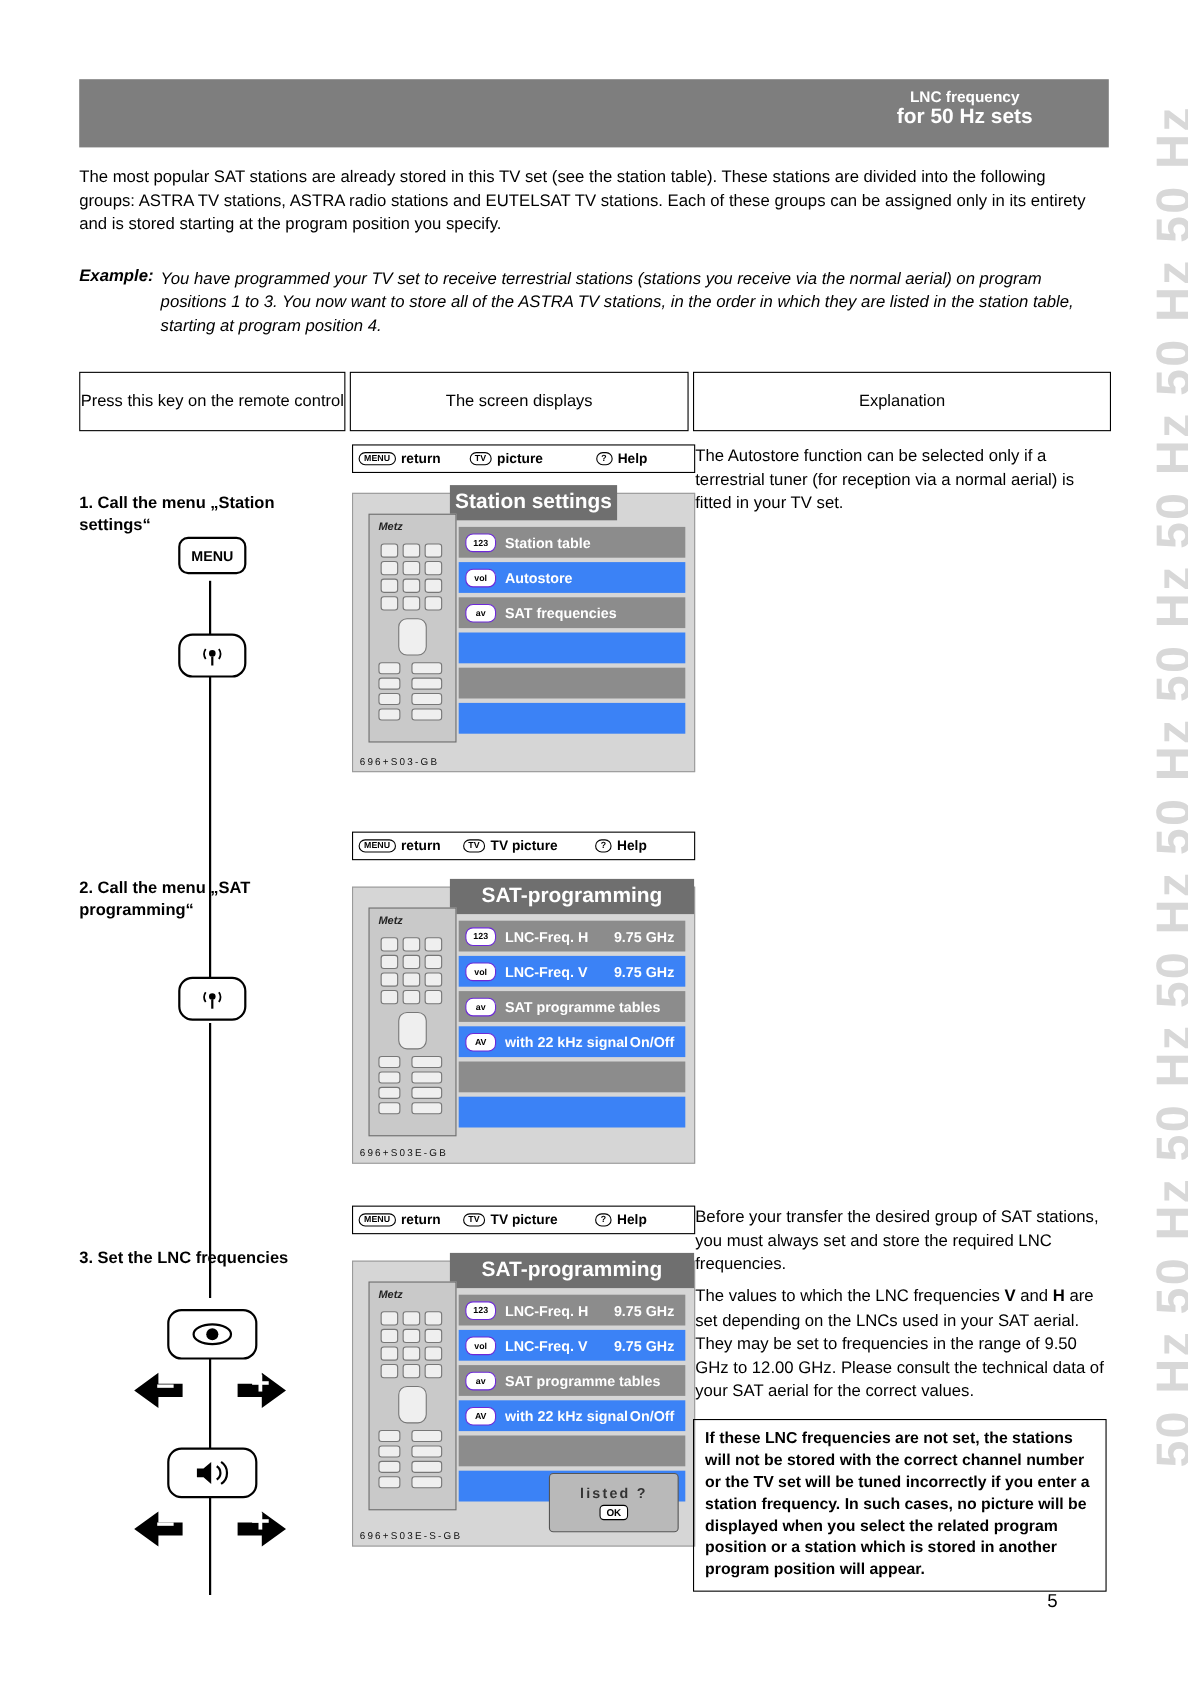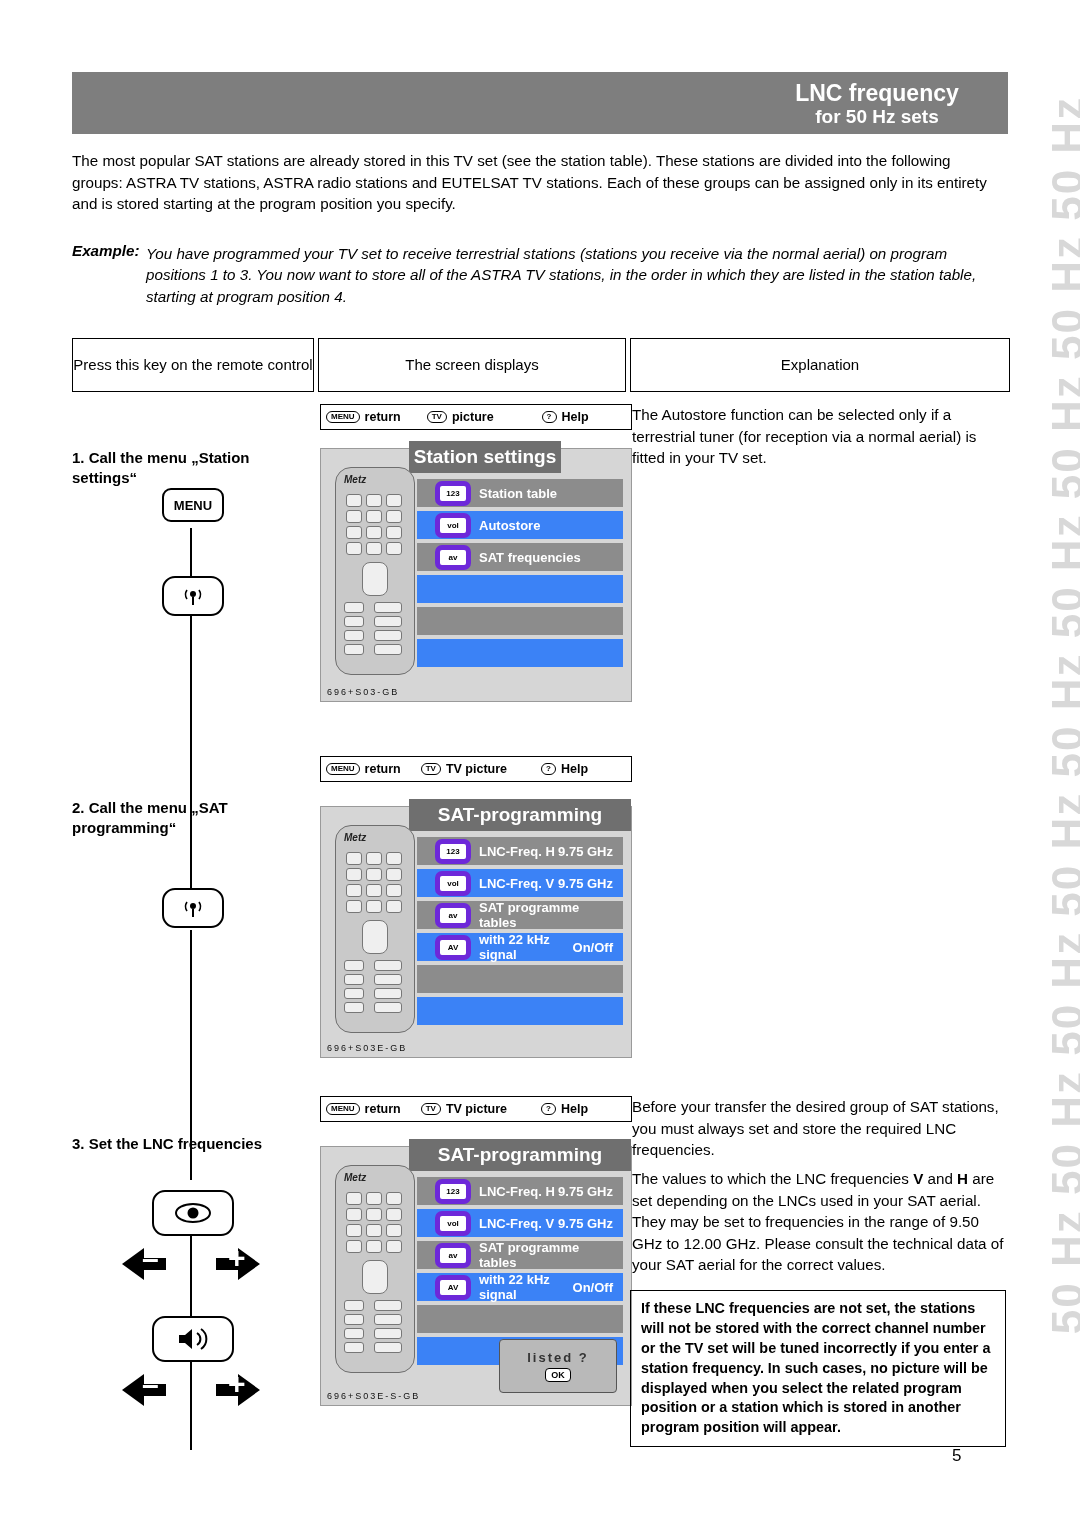--- a/index.html
+++ b/index.html
@@ -26,21 +26,21 @@
   }
   #header .title{
     position:absolute;left:0;top:0;width:700px;height:62px;
     display:flex;align-items:center;justify-content:center;
     color:#fff;font-size:37px;font-weight:bold;
   }
   #header .subbox{
     position:absolute;right:16px;top:4px;width:230px;height:56px;
     color:#fff;text-align:center;line-height:1.15;
   }
-  #header .subbox .l1{font-size:23px;font-weight:bold;margin-top:4px;}
+  #header .subbox .l1{font-size:14px;font-weight:bold;margin-top:4px;}
   #header .subbox .l2{font-size:19px;font-weight:bold;}
 
   
   #intro{
     position:absolute;left:72px;top:150px;width:930px;
     font-size:15.2px;line-height:1.42;
   }
   #example{
     position:absolute;left:72px;top:240px;width:930px;
     font-size:15.2px;line-height:1.42;font-style:italic;
@@ -95,32 +95,32 @@
   .screen .titlebar{
     position:absolute;background:#6f6f6f;color:#fff;font-weight:bold;
     font-size:19px;display:flex;align-items:center;justify-content:center;
   }
   .screen .row{
     position:absolute;background:#8c8c8c;color:#fff;font-size:13px;font-weight:bold;
     display:flex;align-items:center;
   }
   .screen .row.light{background:#3b82f6;}
   .screen .row .ico{
-    width:26px;height:15px;border:5px solid #6d28d9;border-radius:7px;background:#fff;
+    width:26px;height:15px;border:1px solid #6d28d9;border-radius:7px;background:#fff;
     color:#000;font-size:8px;display:flex;align-items:center;justify-content:center;
-    margin:0 8px 0 18px;flex:none;
+    margin:0 8px 0 6px;flex:none;
   }
   .screen .row .val{margin-left:auto;margin-right:10px;}
   .screen .code{
     position:absolute;left:6px;bottom:4px;font-size:9px;letter-spacing:2px;color:#111;
     font-family:"Liberation Sans", sans-serif;
   }
   
   .miniremote{
-    position:absolute;background:#c9c9c9;border:1px solid #6e6e6e;border-radius:16px;
+    position:absolute;background:#c9c9c9;border:1px solid #6e6e6e;border-radius:0;
   }
   .miniremote .brand{
     position:absolute;top:6px;left:8px;font-size:10px;font-style:italic;font-weight:bold;color:#222;
   }
   .mk{position:absolute;background:#efefef;border:1px solid #777;border-radius:3px;}
 
   
   .storebtn{
     position:absolute;background:#b9b9b9;border:1px solid #555;border-radius:4px;
     display:flex;flex-direction:column;align-items:center;justify-content:center;

